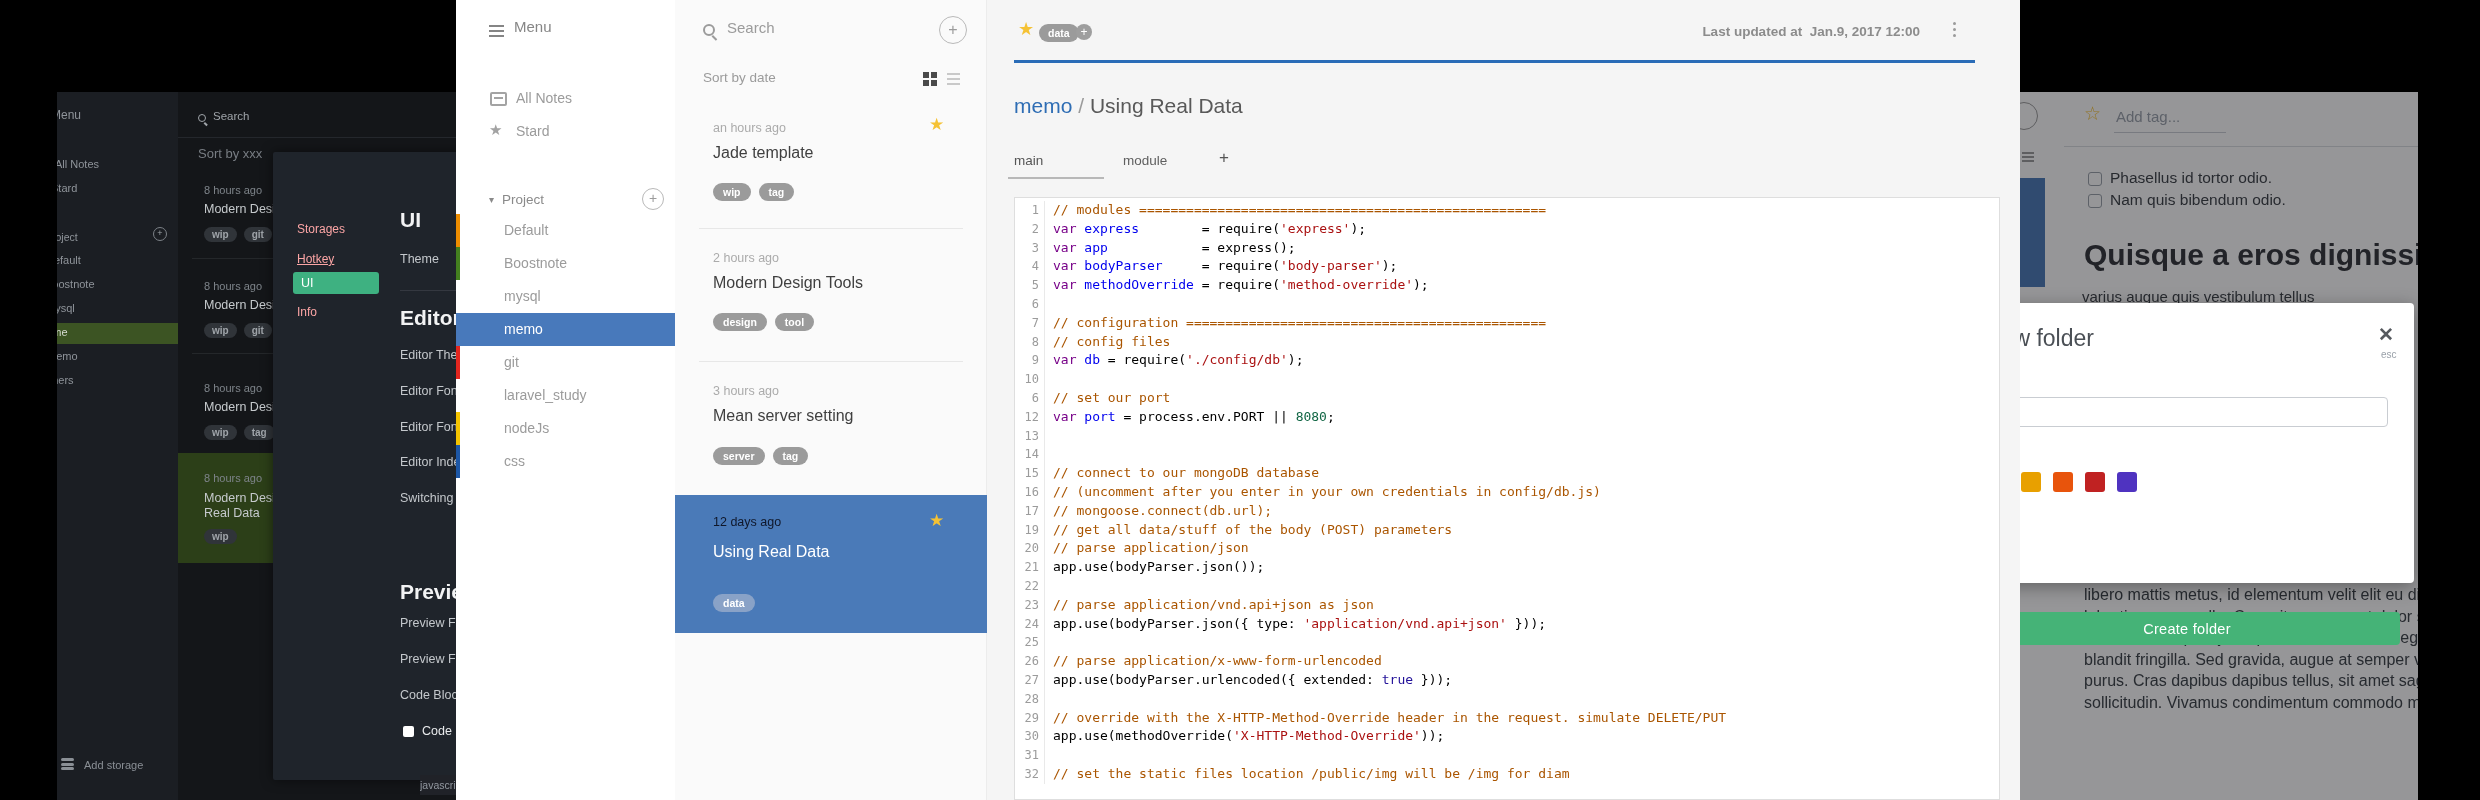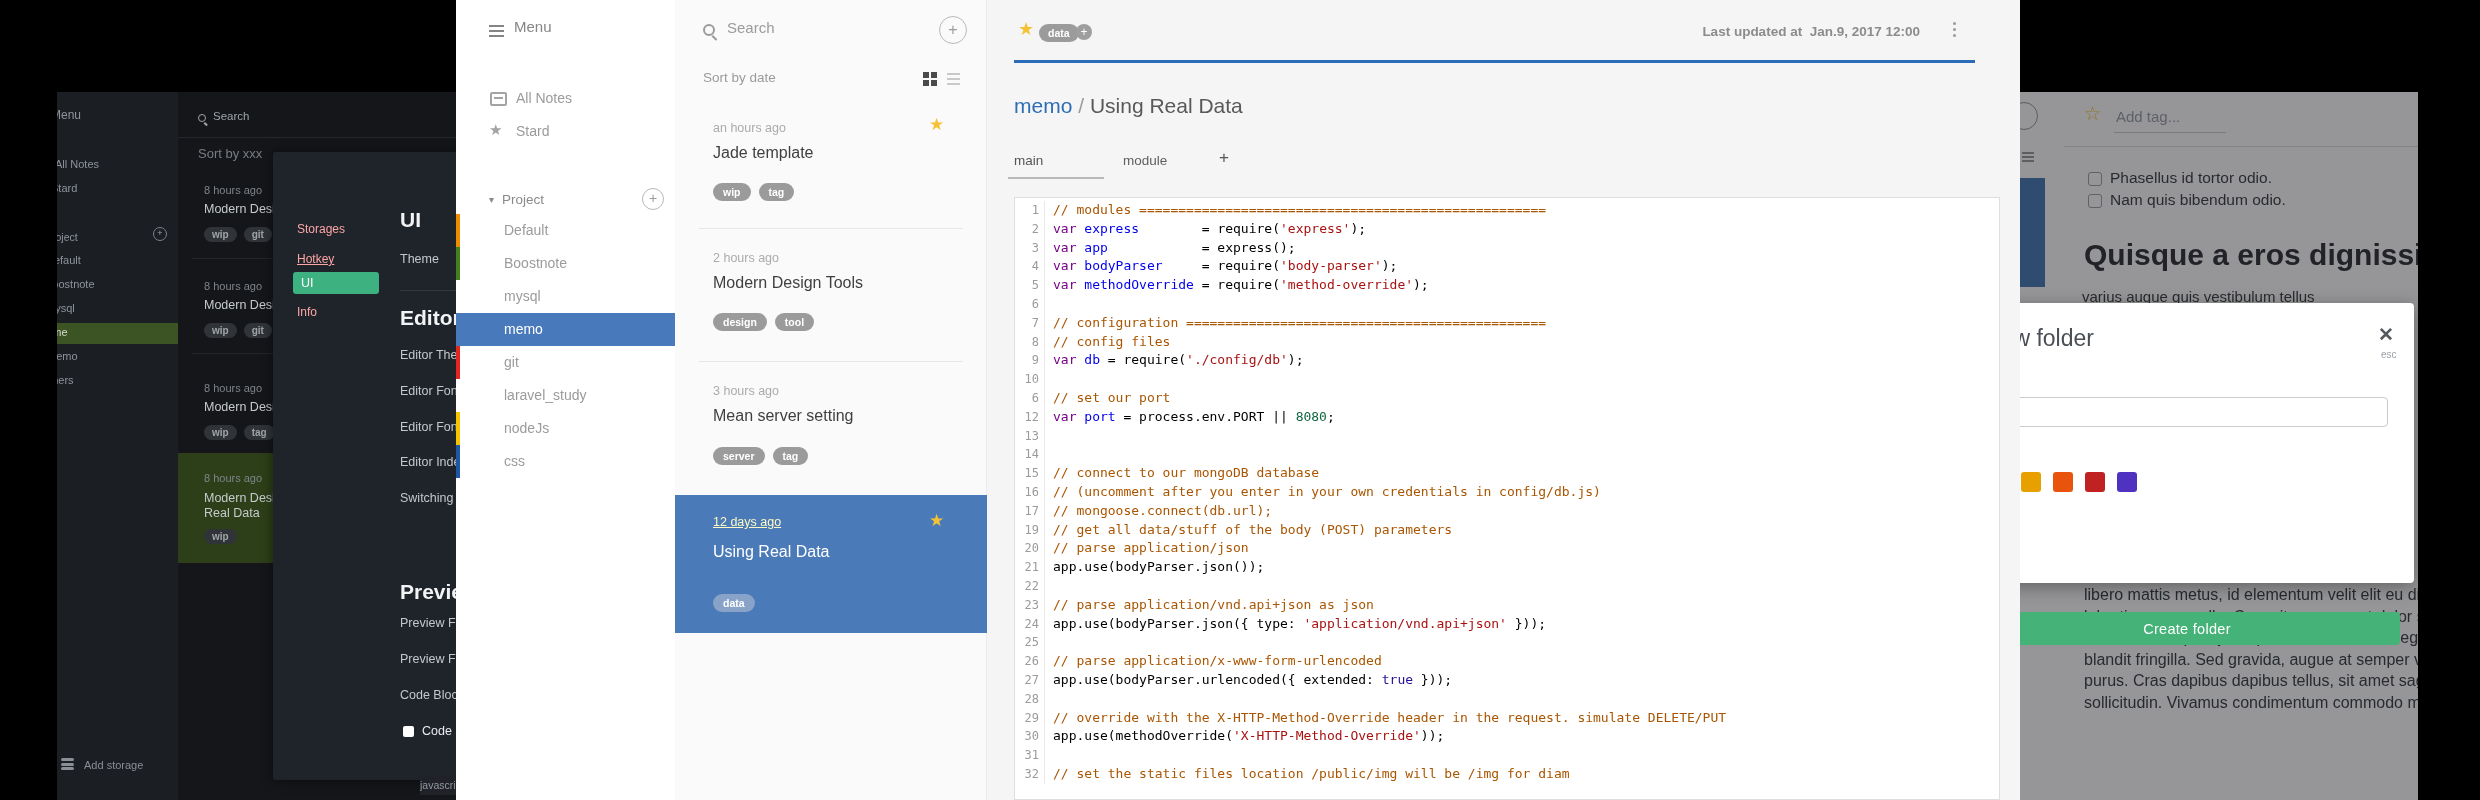--- a/index.html
+++ b/index.html
@@ -35,21 +35,21 @@
   .grid-icon i{width:6px;height:6px;background:#4a4a4a;}
   .list-icon i{display:block;width:13px;height:2px;background:#c9c9c9;margin:0 0 3px 0;}
   .note-time{font-size:12.5px;color:#ababab;}
   .note-title{font-size:16px;color:#3f3f3f;}
   .tag-row{display:flex;gap:8px;}
   .tag-pill{background:#9b9b9b;color:#fff;font-size:10.5px;font-weight:bold;
      padding:3px 10px;border-radius:10px;line-height:12px;}
   .note-star{color:#f5c234;font-size:17px;}
   .note-div{height:1px;background:#e7e7e7;}
   #sel-note{left:0;top:495px;width:312px;height:138px;background:#4a7ab8;}
-  #sel-note .note-time{color:#fef9c3;text-decoration:underline;}
+  #sel-note .note-time{color:#0f172a;}
   #sel-note .note-title{color:#fff;}
   #sel-note .tag-pill{background:#89a2c7;}
 
   .ed-pill{background:#9b9b9b;color:#fff;font-size:10.5px;font-weight:bold;padding:3px 9px;border-radius:10px;}
   .ed-plus{width:16px;height:16px;border-radius:50%;background:#9e9e9e;color:#fff;font-size:12px;
      line-height:16px;text-align:center;}
   #last-updated{color:#8c8c8c;font-size:13.5px;font-weight:bold;}
   .kebab i{display:block;width:3px;height:3px;border-radius:50%;background:#9b9b9b;margin:0 0 3px 0;}
   #ed-divider{left:27px;top:60px;width:961px;height:3px;background:#2a6cb7;}
   #ed-title{left:27px;top:94px;font-size:21px;}

